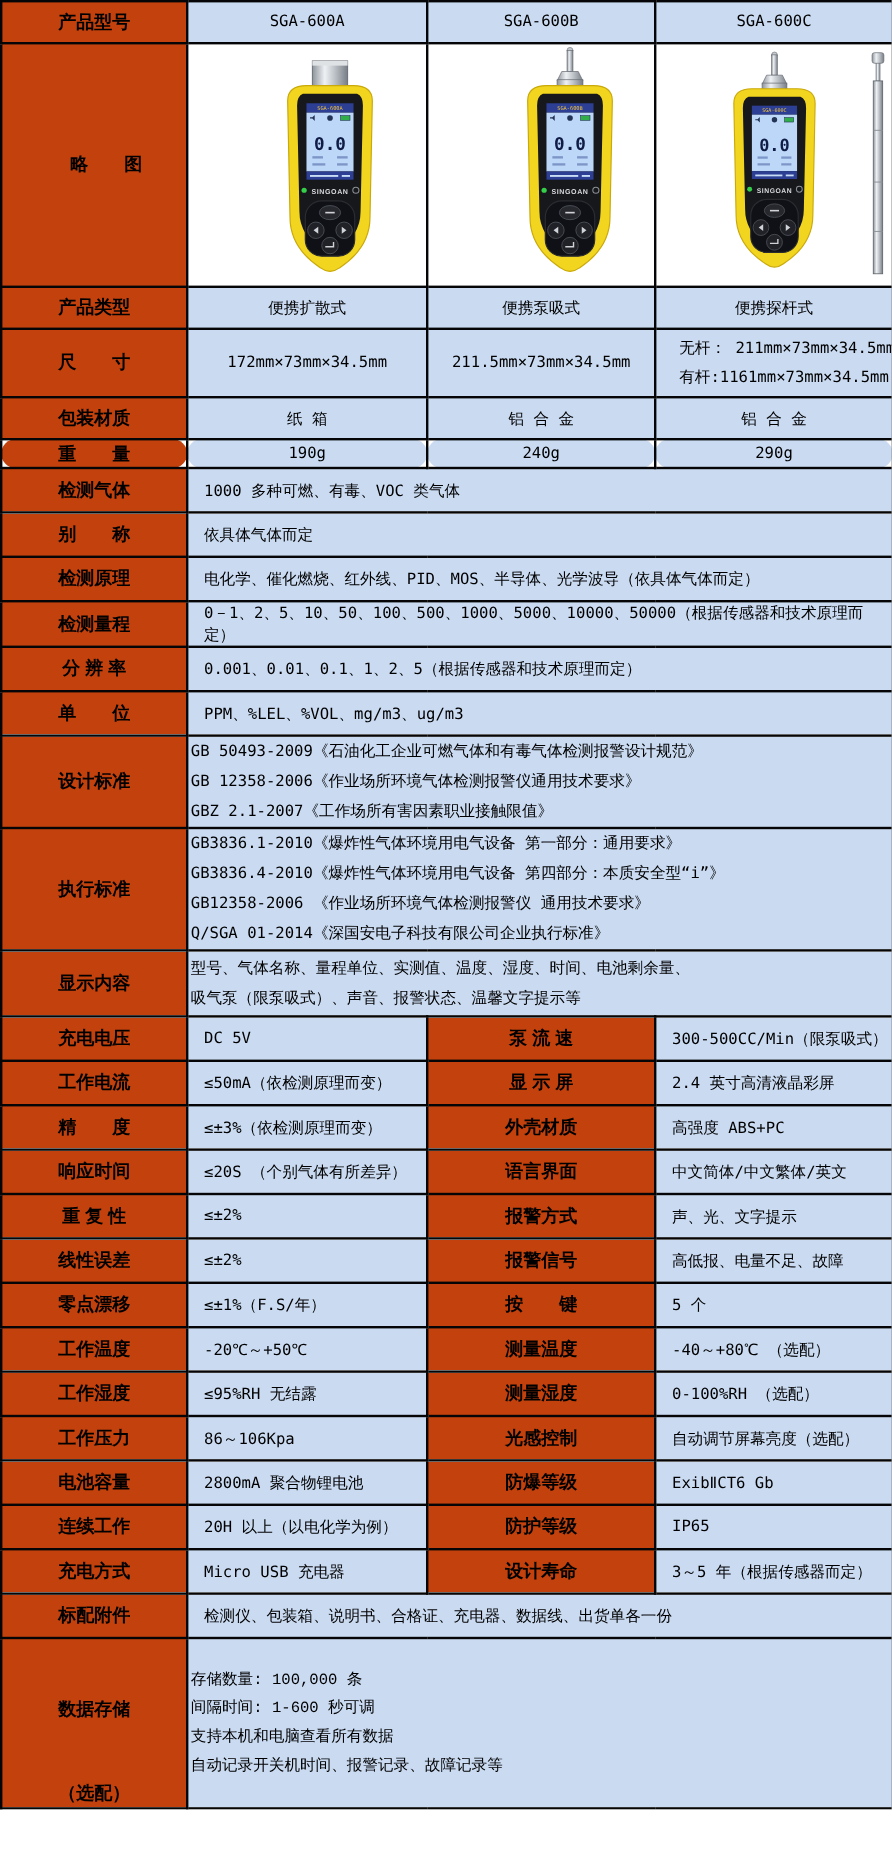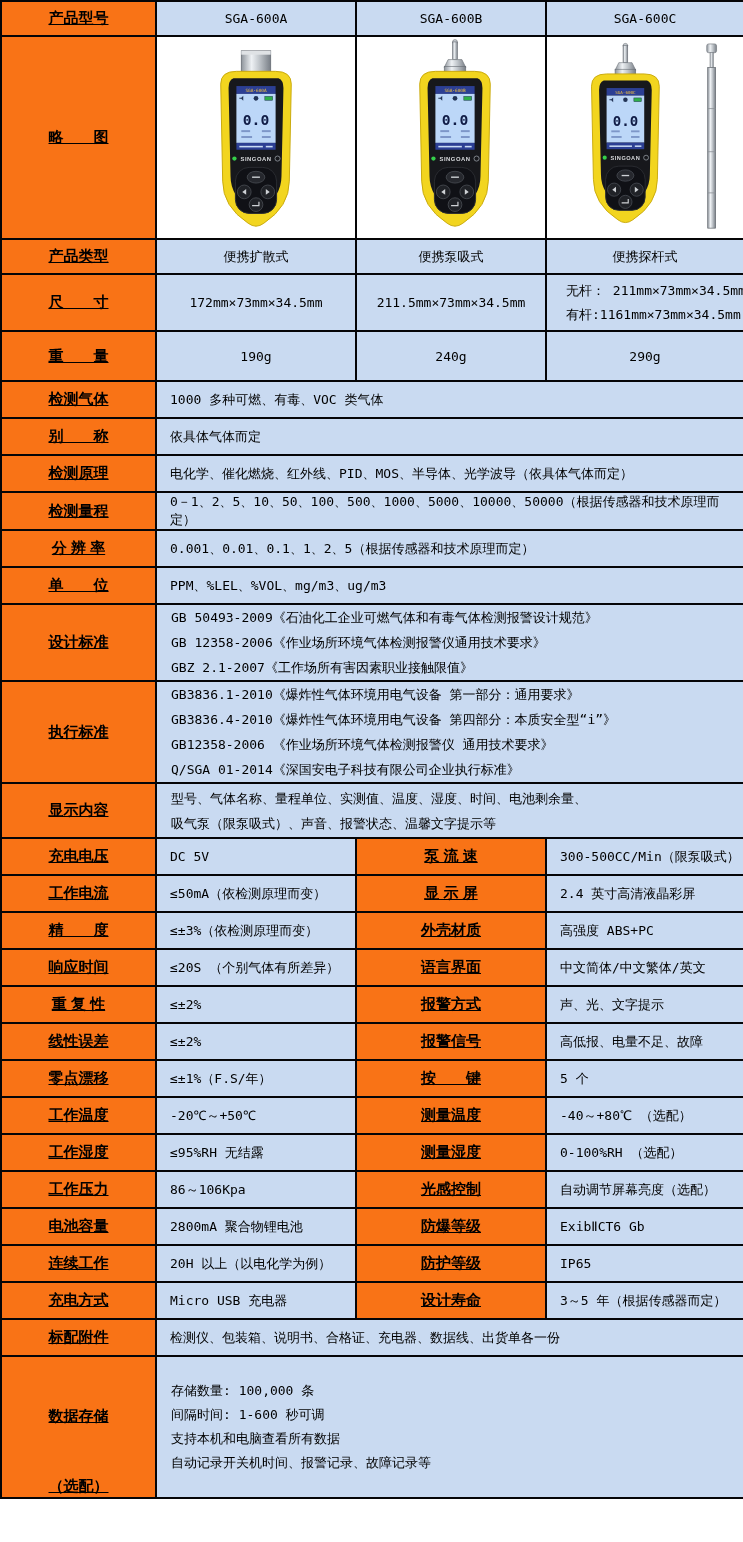--- a/index.html
+++ b/index.html
@@ -1,33 +1,33 @@
 <!DOCTYPE html>
 <html><head>
 <meta charset="utf-8">
 <style>
   html,body { margin:0; padding:0; background:#ffffff; }
   .sheet { width:743px; }
   table.spec { border-collapse:collapse; table-layout:fixed; width:743px; }
   table.spec td { border:2px solid #050507; box-sizing:border-box; padding:0; color:#000;
                   overflow:hidden; vertical-align:middle; }
-  .lbl { background:#f97316; text-align:center;
-         font-family:"Liberation Sans",sans-serif; font-weight:bold; font-size:15px;text-decoration:underline; }
+  .lbl { background:#c2410c; text-align:center;
+         font-family:"Liberation Sans",sans-serif; font-weight:bold; font-size:15px; }
   .lbl .two-line { line-height:22px;margin-top:48px; }
   .val { background:#C9DAF1; font-family:"DejaVu Sans Mono",monospace; font-size:13px; }
   .val.center { text-align:center; }
   .val.left { padding-left:13px; }
   .img-cell { background:#ffffff; text-align:center; }
   .img-cell svg { display:block; margin:0 auto; }
-  .ln { line-height:25px; padding-left:14px; white-space:nowrap; }
-  .ln.tight { line-height:24px; }
+  .ln { line-height:25px; padding-left:2px; white-space:nowrap; }
+  .ln.tight { line-height:24px;font-family:Liberation Mono, monospace; }
   .ln.pad8 { padding-left:19px; line-height:24px; }
-  tr.h35 td { height:35px; } tr.h36 td { height:50px; } tr.h37 td { height:37px; }
+  tr.h35 td { height:35px; } tr.h36 td { height:24px;border-radius:18px; } tr.h37 td { height:37px; }
   tr.h57 td { height:57px; } tr.h55 td { height:55px; } tr.h75 td { height:75px; }
-  tr.h100 td { height:100px; } tr.h99 td { height:99px; } tr.h203 td { height:203px; }
+  tr.h100 td { height:100px; } tr.h99 td { height:99px; } tr.h203 td { height:203px;padding-left:20px; }
 </style>
 </head>
 <body>
 
 <div class="sheet">
 <table class="spec">
 <colgroup>
         <col style="width:155px">
         <col style="width:200px">
         <col style="width:190px">
@@ -216,20 +216,26 @@
 </tr>
 <tr class="h57">
   <td class="lbl">尺　　寸</td>
   <td class="val center">172mm×73mm×34.5mm</td>
   <td class="val center">211.5mm×73mm×34.5mm</td>
   <td class="val">
     <div class="ln pad8">无杆： 211mm×73mm×34.5mm</div>
     <div class="ln pad8">有杆:1161mm×73mm×34.5mm</div>
   </td>
 </tr>
+<tr class="h35">
+  <td class="lbl">包装材质</td>
+  <td class="val center">纸 箱</td>
+  <td class="val center">铝 合 金</td>
+  <td class="val center">铝 合 金</td>
+</tr>
 <tr class="h36">
   <td class="lbl">重　　量</td>
   <td class="val center">190g</td>
   <td class="val center">240g</td>
   <td class="val center">290g</td>
 </tr>
 
 <tr class="h37">
   <td class="lbl">检测气体</td>
   <td class="val left" colspan="3">1000 多种可燃、有毒、VOC 类气体</td>

